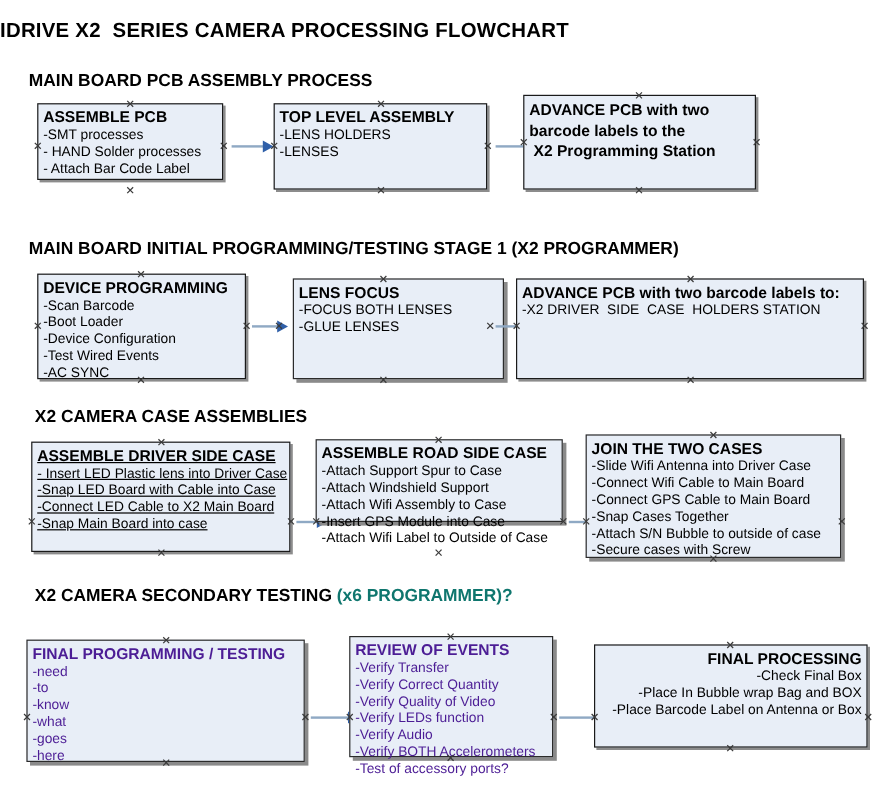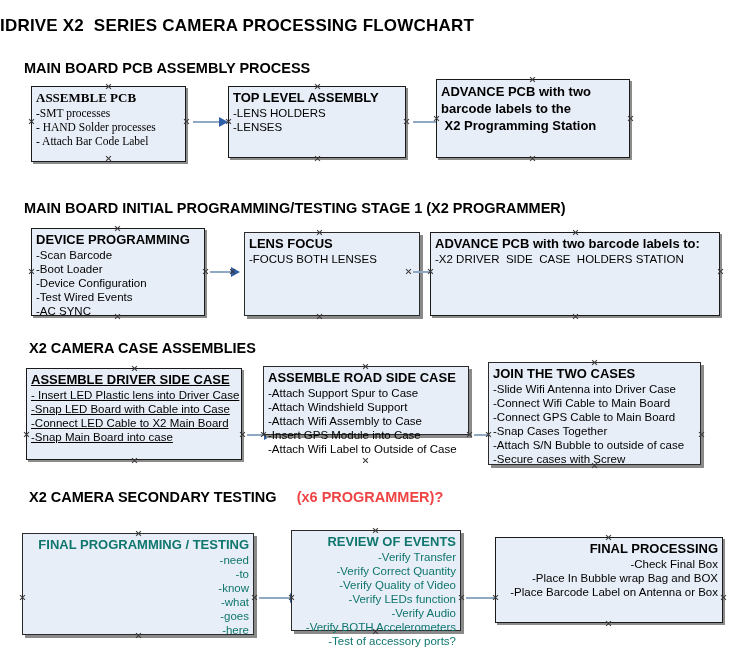--- a/index.html
+++ b/index.html
@@ -28,22 +28,21 @@
     letter-spacing: 0.2px;
     white-space: pre;
   }
   .section-title {
     position: absolute;
     font-size: 14.5px;
     font-weight: bold;
     white-space: pre;
   }
   .section-title .accent {
-    color: #ef4444;
-    margin-left: 16px;
+    color: #0f766e;
   }
 
   
   .pbox {
     position: absolute;
     box-sizing: border-box;
     background: #e8eef7;
     border: 1px solid #1a1a1a;
     box-shadow: 2px 2px 0 0 #8c8c8c;
     padding: 3px 4px 0 4px;
@@ -60,22 +59,21 @@
     white-space: pre;
     margin-bottom: 1px;
   }
   .pbox .bx-line {
     font-size: 11.5px;
     line-height: 14px;
     white-space: pre;
   }
   .pbox.red .bx-title,
   .pbox.red .bx-line {
-    color: #0f766e;
-    text-align: right;
+    color: #4c1d95;
   }
   .pbox.title-multiline .bx-title {
     line-height: 17px;
   }
 
   
   .conn {
     position: absolute;
     height: 2px;
     background: #8fa9c4;
@@ -110,21 +108,21 @@
   .handle::before { transform: rotate(45deg); }
   .handle::after  { transform: rotate(-45deg); }
 </style>
 </head>
 <body>
 
 <div class="doc-title">IDRIVE X2  SERIES CAMERA PROCESSING FLOWCHART</div>
 
 <div class="section-title" style="left:24px; top:60px;">MAIN BOARD PCB ASSEMBLY PROCESS</div>
 
-<div class="pbox" style="left:31px; top:86px; width:155px; height:76px;font-family:Liberation Serif, serif;">
+<div class="pbox" style="left:31px; top:86px; width:155px; height:64px;">
   <div class="bx-title">ASSEMBLE PCB</div>
   <div class="bx-line">-SMT processes</div>
   <div class="bx-line">- HAND Solder processes</div>
   <div class="bx-line">- Attach Bar Code Label</div>
 </div>
 <span class="handle" style="left:105px; top:83px;"></span>
 <span class="handle" style="left:105px; top:155px;"></span>
 <span class="handle" style="left:28px; top:118px;"></span>
 <span class="handle" style="left:183px; top:118px;"></span>
 
@@ -171,20 +169,21 @@
 <span class="handle" style="left:28px; top:268px;"></span>
 <span class="handle" style="left:202px; top:268px;"></span>
 
 <div class="conn" style="left:210px; top:271px; width:22px;">
   <span class="head"></span>
 </div>
 
 <div class="pbox shadow-strong" style="left:244px; top:232px; width:176px; height:84px;">
   <div class="bx-title">LENS FOCUS</div>
   <div class="bx-line">-FOCUS BOTH LENSES</div>
+  <div class="bx-line">-GLUE LENSES</div>
 </div>
 <span class="handle" style="left:316px; top:229px;"></span>
 <span class="handle" style="left:316px; top:313px;"></span>
 <span class="handle" style="left:229px; top:268px;"></span>
 <span class="handle" style="left:405px; top:268px;"></span>
 
 <div class="conn" style="left:413px; top:271px; width:22px;">
   <span class="head"></span>
 </div>
 

